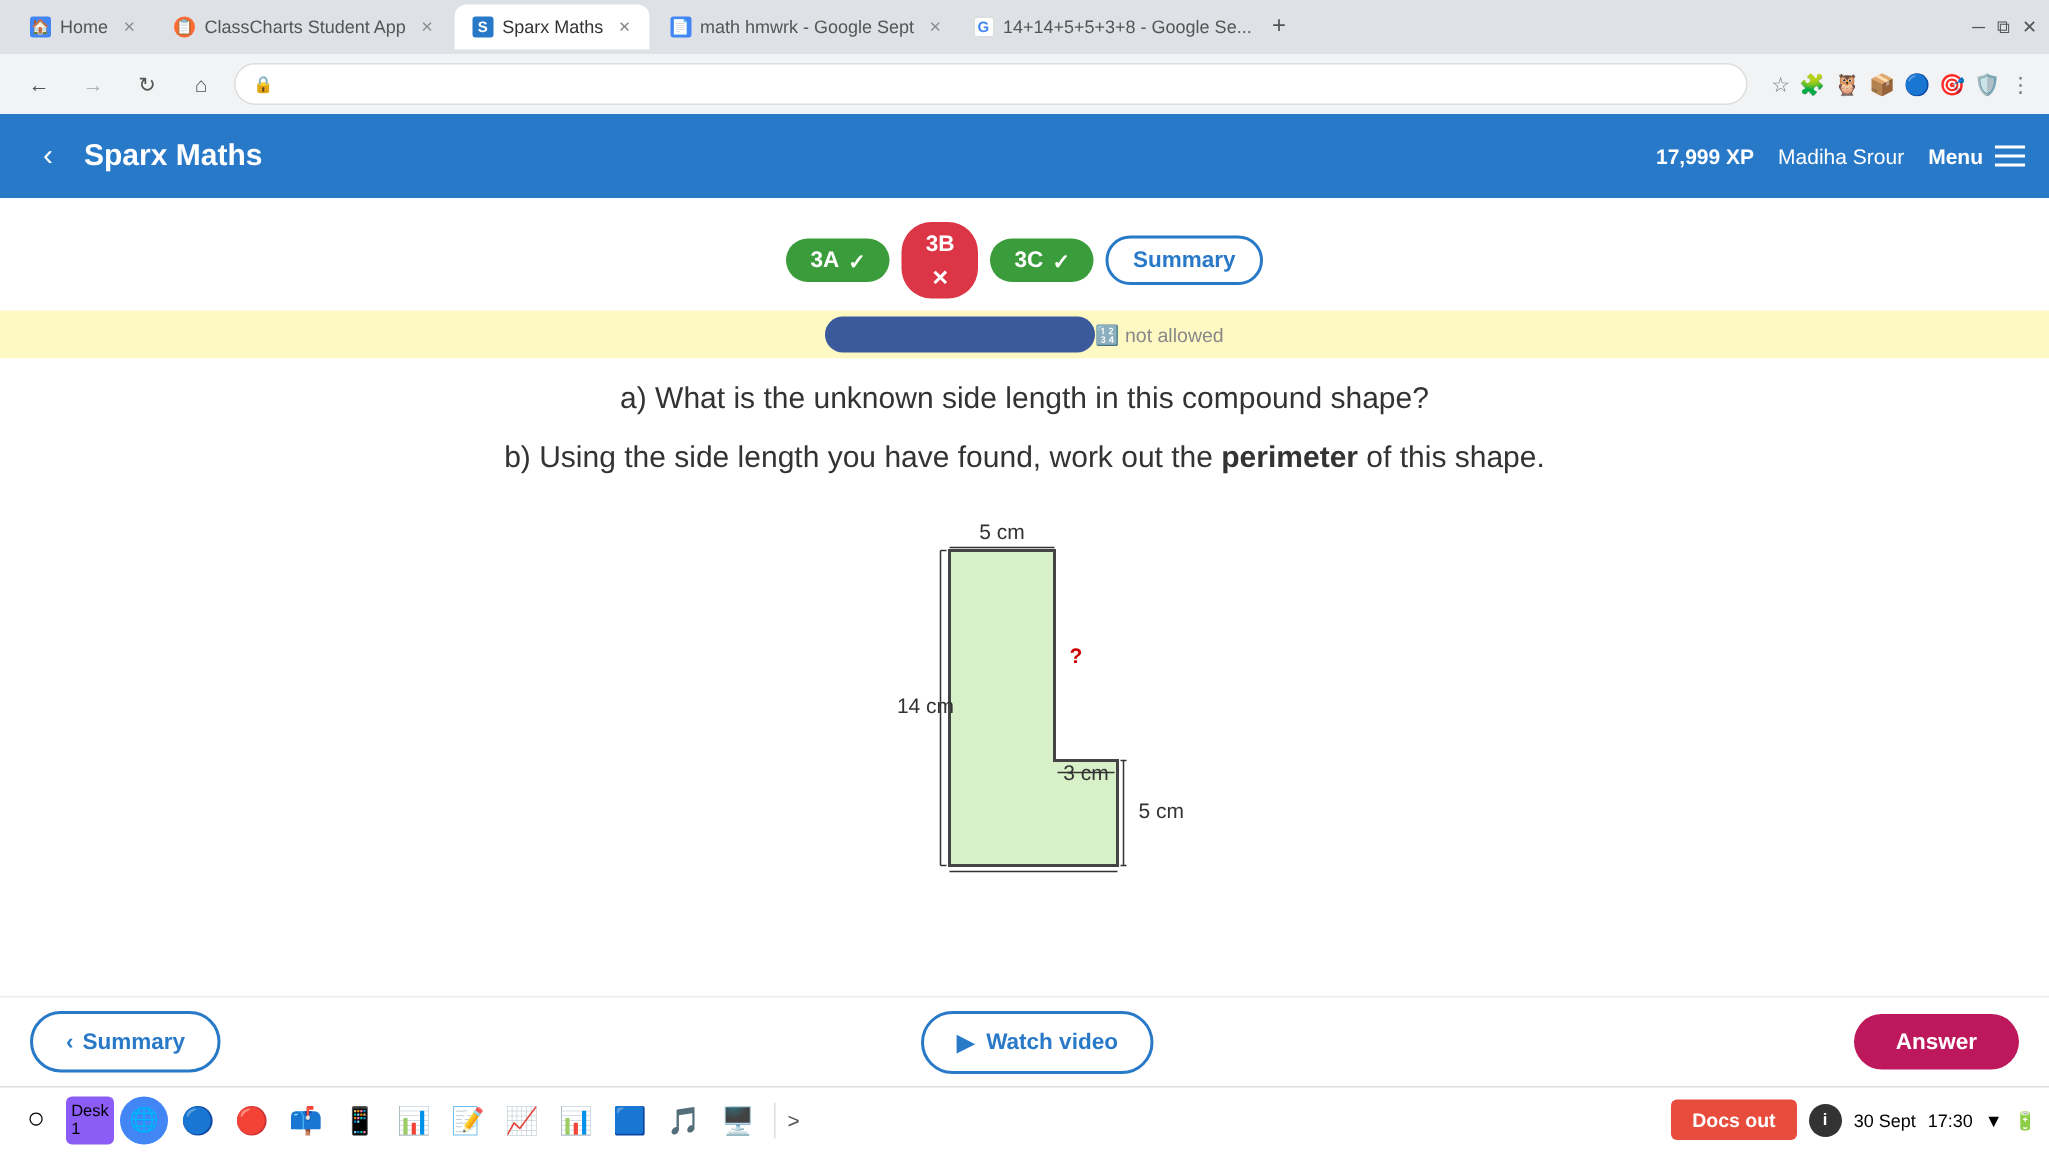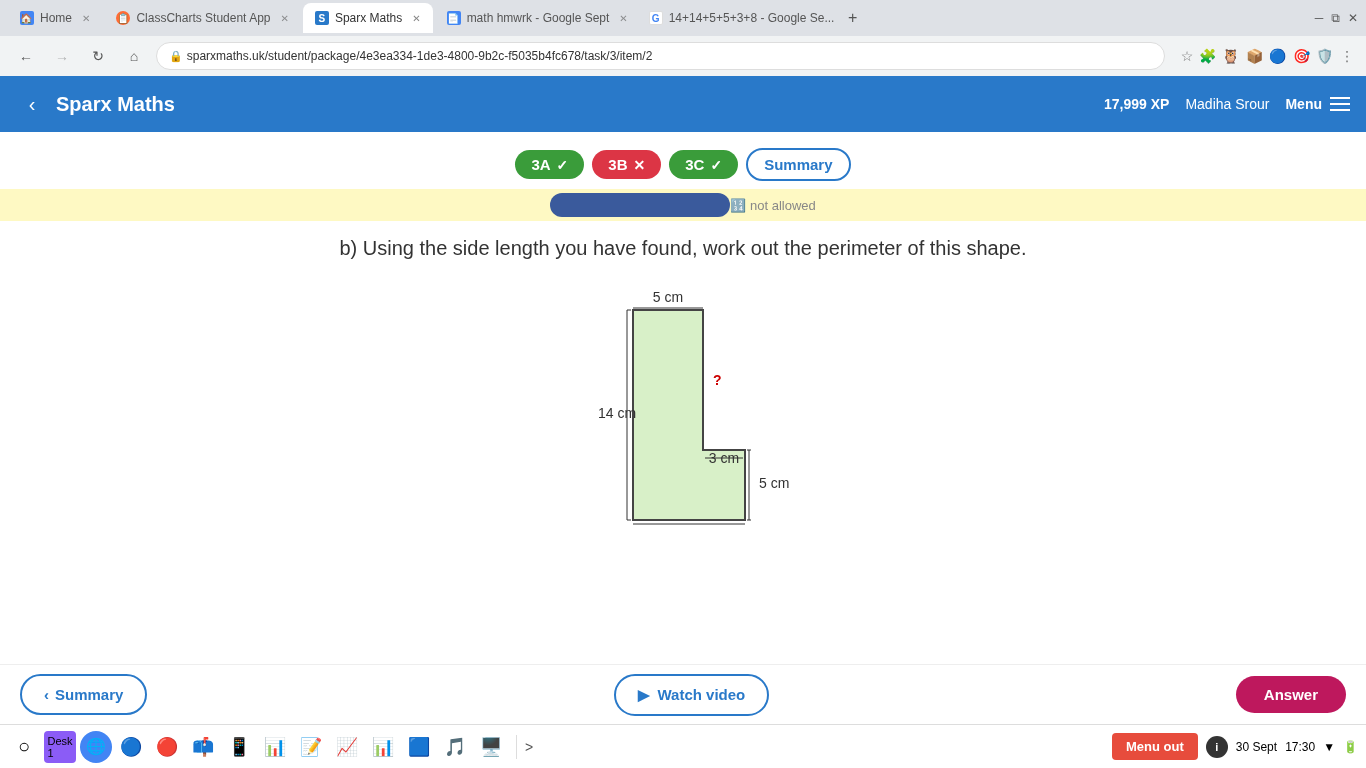--- a/index.html
+++ b/index.html
@@ -184,41 +184,42 @@
       font-weight: bold;
       cursor: pointer;
     }
     .task-tab.correct {
       background: #3a9c3a;
       color: white;
     }
     .task-tab.incorrect {
       background: #dc3545;
       color: white;
+      flex-direction: column;
     }
     .task-tab.summary {
       background: transparent;
       border: 2px solid #2979c9;
       color: #2979c9;
     }
     .check-icon { font-size: 14px; }
     .x-icon { font-size: 14px; }
 
     
     .main-content {
       padding: 16px 40px;
       background: #fff;
     }
     .question-text {
       font-size: 20px;
       color: #333;
       margin-bottom: 16px;
       text-align: center;
     }
-    .question-text b { font-weight: normal; }
+    .question-text b { font-weight: bold; }
 
     
     .shape-container {
       display: flex;
       justify-content: center;
       margin: 20px 0;
       position: relative;
     }
     .prev-btn {
       display: flex;
@@ -365,21 +366,20 @@
     </div>
   </div>
 
   <div class="address-bar">
     <div class="nav-btn">←</div>
     <div class="nav-btn" style="opacity:0.4;">→</div>
     <div class="nav-btn">↻</div>
     <div class="nav-btn">⌂</div>
     <div class="url-bar">
       <span style="color:#777;font-size:11px;margin-right:4px;">🔒</span>
-      <span>sparxmaths.uk/student/package/4e3ea334-1de3-4800-9b2c-f5035b4fc678/task/3/item/2</span>
     </div>
     <div class="url-icons">
       <span class="url-icon">☆</span>
       <span class="url-icon">🧩</span>
       <span class="url-icon">🦉</span>
       <span class="url-icon">📦</span>
       <span class="url-icon">🔵</span>
       <span class="url-icon">🎯</span>
       <span class="url-icon">🛡️</span>
       <span class="url-icon">⋮</span>
@@ -421,20 +421,21 @@
     <span>Summary</span>
   </div>
 </div>
 
 <div style="display:flex;justify-content:center;align-items:center;padding:4px 0;background:#fef9c3;">
   <div style="width:180px;height:24px;background:#3a5a9c;border-radius:12px;"></div>
   <span style="font-size:13px;color:#888;">🔢 not allowed</span>
 </div>
 
 <div class="main-content">
+  <p class="question-text">a) What is the unknown side length in this compound shape?</p>
   <p class="question-text">
     b) Using the side length you have found, work out the <b>perimeter</b> of this shape.
   </p>
 
   <div class="shape-container">
     <svg width="260" height="280" viewBox="0 0 260 280">
 
       <polygon points="80,30 150,30 150,170 192,170 192,240 80,240" fill="#d8f0c8" stroke="#444" stroke-width="2"></polygon>
 
       <text x="115" y="22" text-anchor="middle" font-size="14" fill="#333">5 cm</text>
@@ -491,20 +492,20 @@
   <div class="taskbar-icon">📊</div>
   <div class="taskbar-icon">📝</div>
   <div class="taskbar-icon">📈</div>
   <div class="taskbar-icon">📊</div>
   <div class="taskbar-icon">🟦</div>
   <div class="taskbar-icon">🎵</div>
   <div class="taskbar-icon">🖥️</div>
   <div class="taskbar-divider"></div>
   <span class="more-apps">&gt;</span>
   <div class="taskbar-right">
-    <button class="sign-out-btn">Menu out</button>
+    <button class="sign-out-btn">Docs out</button>
     <div class="info-btn">i</div>
     <span>30 Sept</span>
     <span>17:30</span>
     <span>▼</span>
     <span>🔋</span>
   </div>
 </div>
 
 </body></html>

